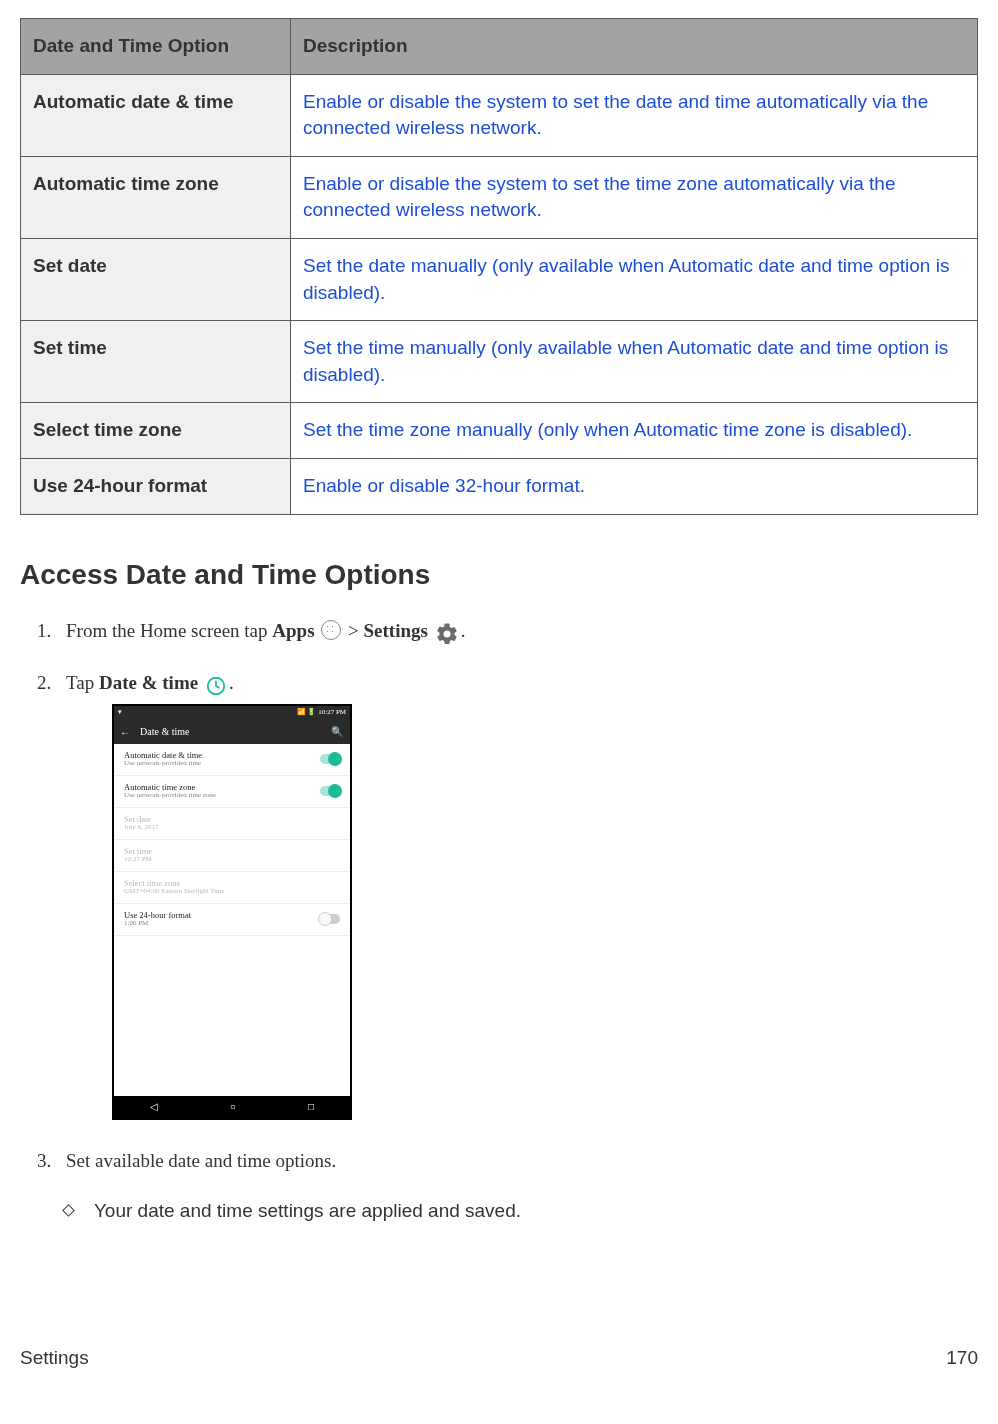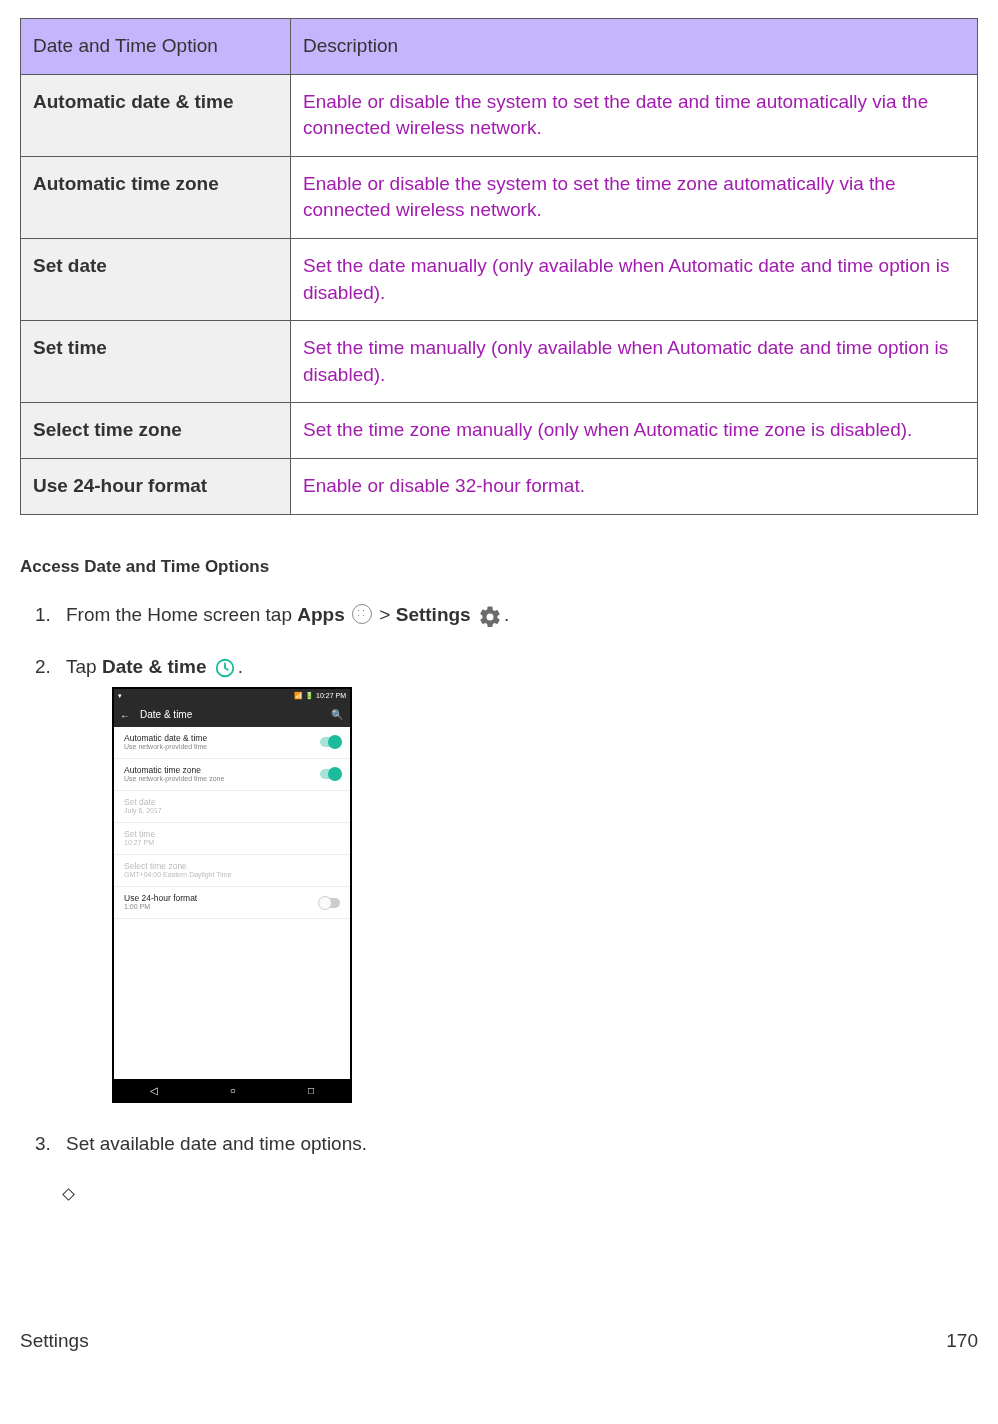--- a/index.html
+++ b/index.html
@@ -17,45 +17,46 @@
     width: 100%;
     margin-bottom: 40px;
   }
   th, td {
     border: 1px solid #5a5a5a;
     padding: 14px 12px;
     text-align: left;
     vertical-align: top;
   }
   th {
-    background: #c4b5fd;
-    font-weight: normal;
+    background: #a3a3a3;
+    font-weight: bold;
     color: #333;
   }
   td.opt {
     background: #f0f0f0;
     font-weight: bold;
     width: 270px;
   }
   td.desc {
     background: #fff;
-    color: #a21caf;
+    color: #1d4ed8;
   }
   h2.section {
-    font-size: 17px;
+    font-size: 28px;
     font-weight: bold;
     margin: 10px 0 24px 0;
   }
   ol.steps {
     margin: 0 0 10px 36px;
     padding: 0;
   }
   ol.steps > li {
     margin-bottom: 24px;
     padding-left: 10px;
+    font-family: Liberation Serif, serif;
   }
   .inline-icon {
     display: inline-block;
     vertical-align: middle;
     margin: 0 2px;
   }
   .apps-icon {
     width: 20px; height: 20px;
     border: 1.5px solid #888;
     border-radius: 50%;
@@ -260,18 +261,19 @@
           <span>□</span>
         </div>
       </div>
     </div>
   </li>
   <li>Set available date and time options.</li>
 </ol>
 
 <div class="result-line">
   <span class="diamond"></span>
+  <span>Your date and time settings are applied and saved.</span>
 </div>
 
 <div class="footer">
   <span>Settings</span>
   <span>170</span>
 </div>
 
 </body></html>

